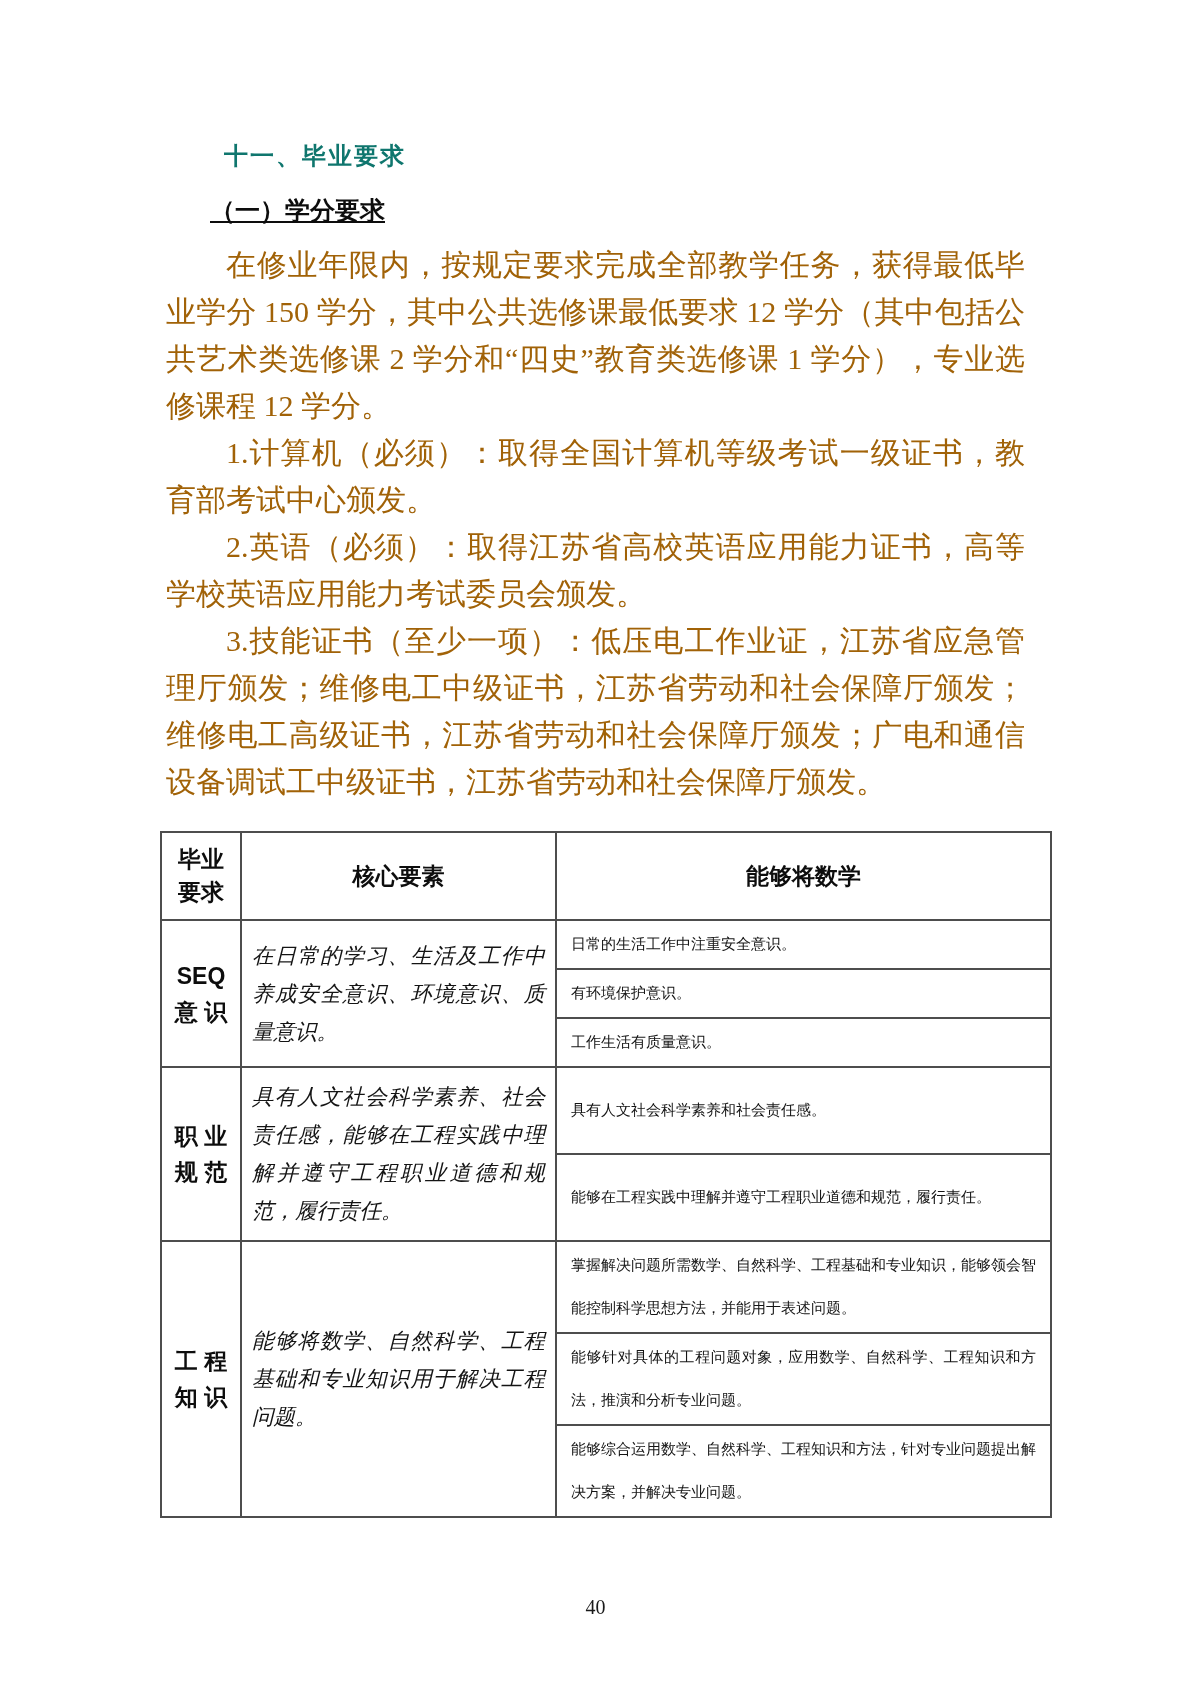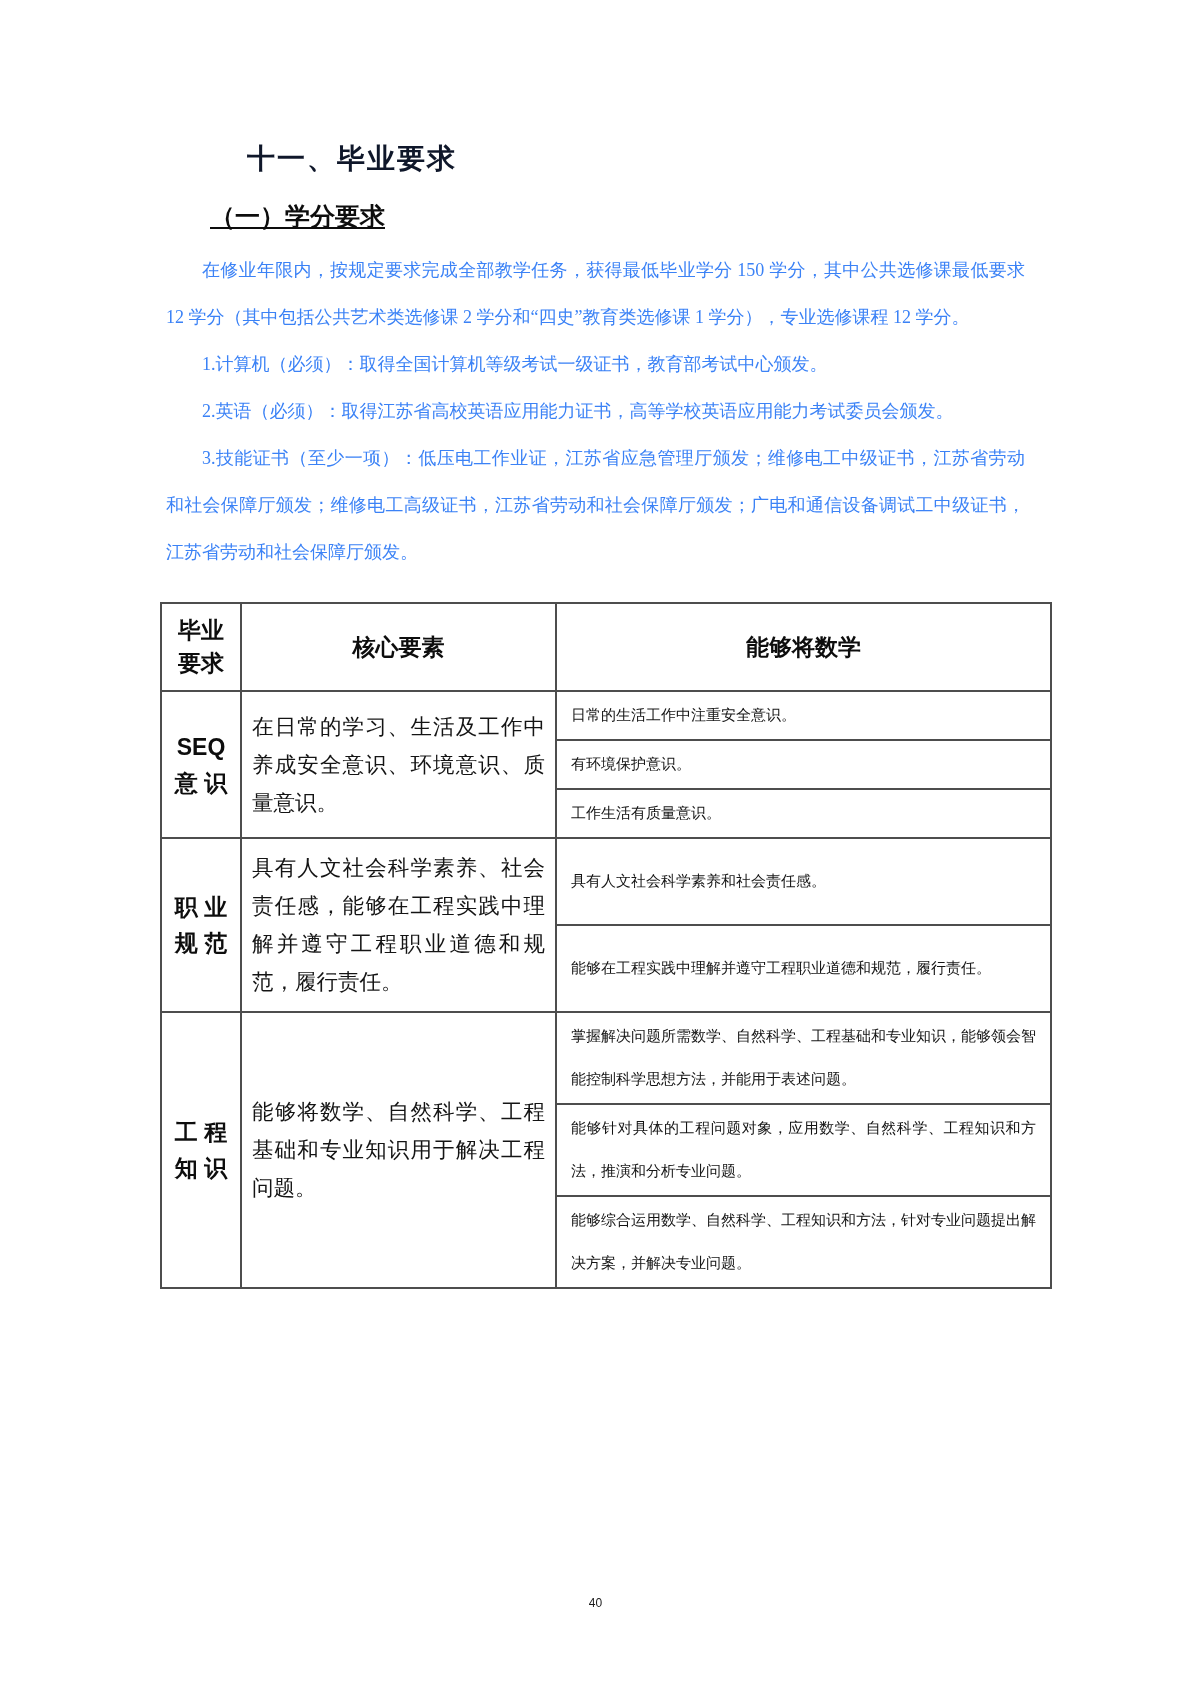--- a/index.html
+++ b/index.html
@@ -11,39 +11,39 @@
     margin: 0 auto;
     background: #ffffff;
     color: #111111;
     font-family: "Liberation Serif", "DejaVu Serif", serif;
     padding: 140px 166px 0 166px;
     overflow: hidden;
   }
   .doc-title {
     font-family: "Liberation Sans", "DejaVu Sans", sans-serif;
     font-weight: 700;
-    font-size: 28px;
+    font-size: 24px;
     letter-spacing: 2px;
-    margin: 0 0 22px 81px;
-    color: #0f172a;
+    margin: 0 0 22px 58px;
+    color: #0f766e;
   }
   .sec-heading {
     font-family: "Liberation Sans", "DejaVu Sans", sans-serif;
     font-weight: 700;
     font-size: 25px;
     margin: 16px 0 14px 44px;
     color: #0d0d0d;
     text-decoration: underline;
   }
   .body-par {
-    font-size: 18px;
+    font-size: 30px;
     line-height: 47px;
     text-align: justify;
     text-indent: 2em;
-    color: #3b82f6;
+    color: #a16207;
   }
   .req-table {
     border-collapse: collapse;
     table-layout: fixed;
     width: 890px;
     margin: 26px 16px 0 -6px;
   }
   .req-table col.c1 { width: 80px; }
   .req-table col.c2 { width: 315px; }
   .req-table col.c3 { width: 495px; }
@@ -70,37 +70,38 @@
     line-height: 36px;
     padding: 12px 2px;
     color: #0d0d0d;
   }
   td.core-cell {
     font-size: 21.5px;
     line-height: 38px;
     padding: 10px 10px;
     text-align: justify;
     color: #141414;
+    font-style: italic;
   }
   td.ind-cell {
     font-size: 15px;
     line-height: 43px;
     padding: 2px 14px;
     text-align: justify;
     color: #141414;
   }
   .page-number {
     position: absolute;
     left: 0;
     top: 1596px;
     width: 100%;
     text-align: center;
-    font-size: 12px;
+    font-size: 20px;
     color: #1a1a1a;
-    font-family: Liberation Sans, sans-serif;
+    font-family: Liberation Serif, serif;
   }
 </style>
 </head>
 <body>
 
 <div class="page">
 
   <h1 class="doc-title">十一、毕业要求</h1>
 
   <h2 class="sec-heading">（一）学分要求</h2>

